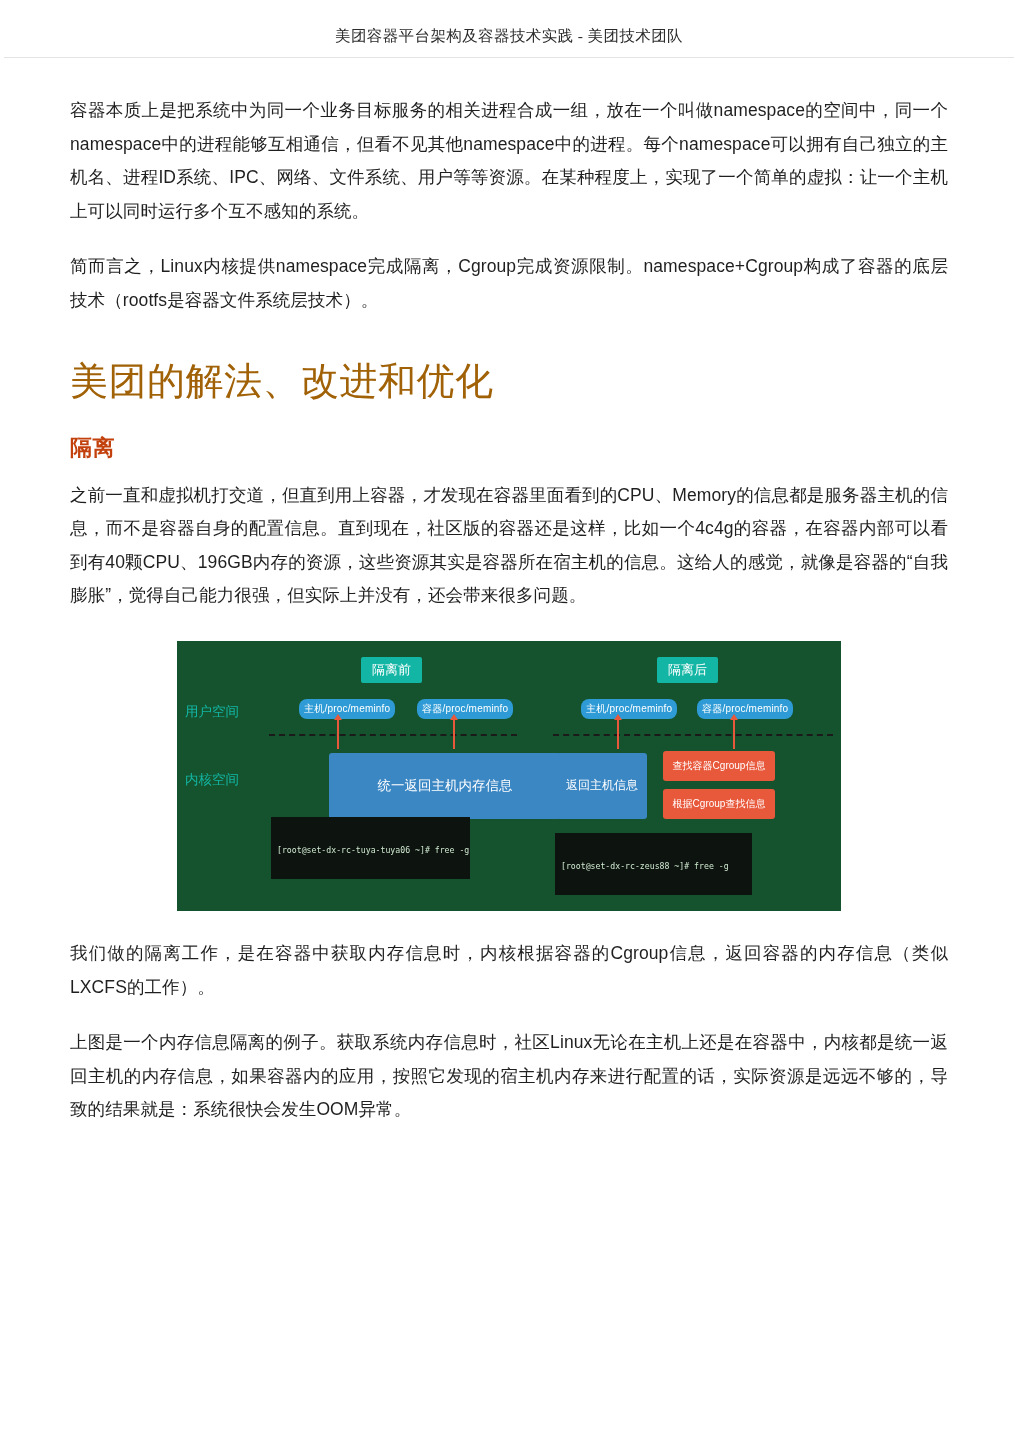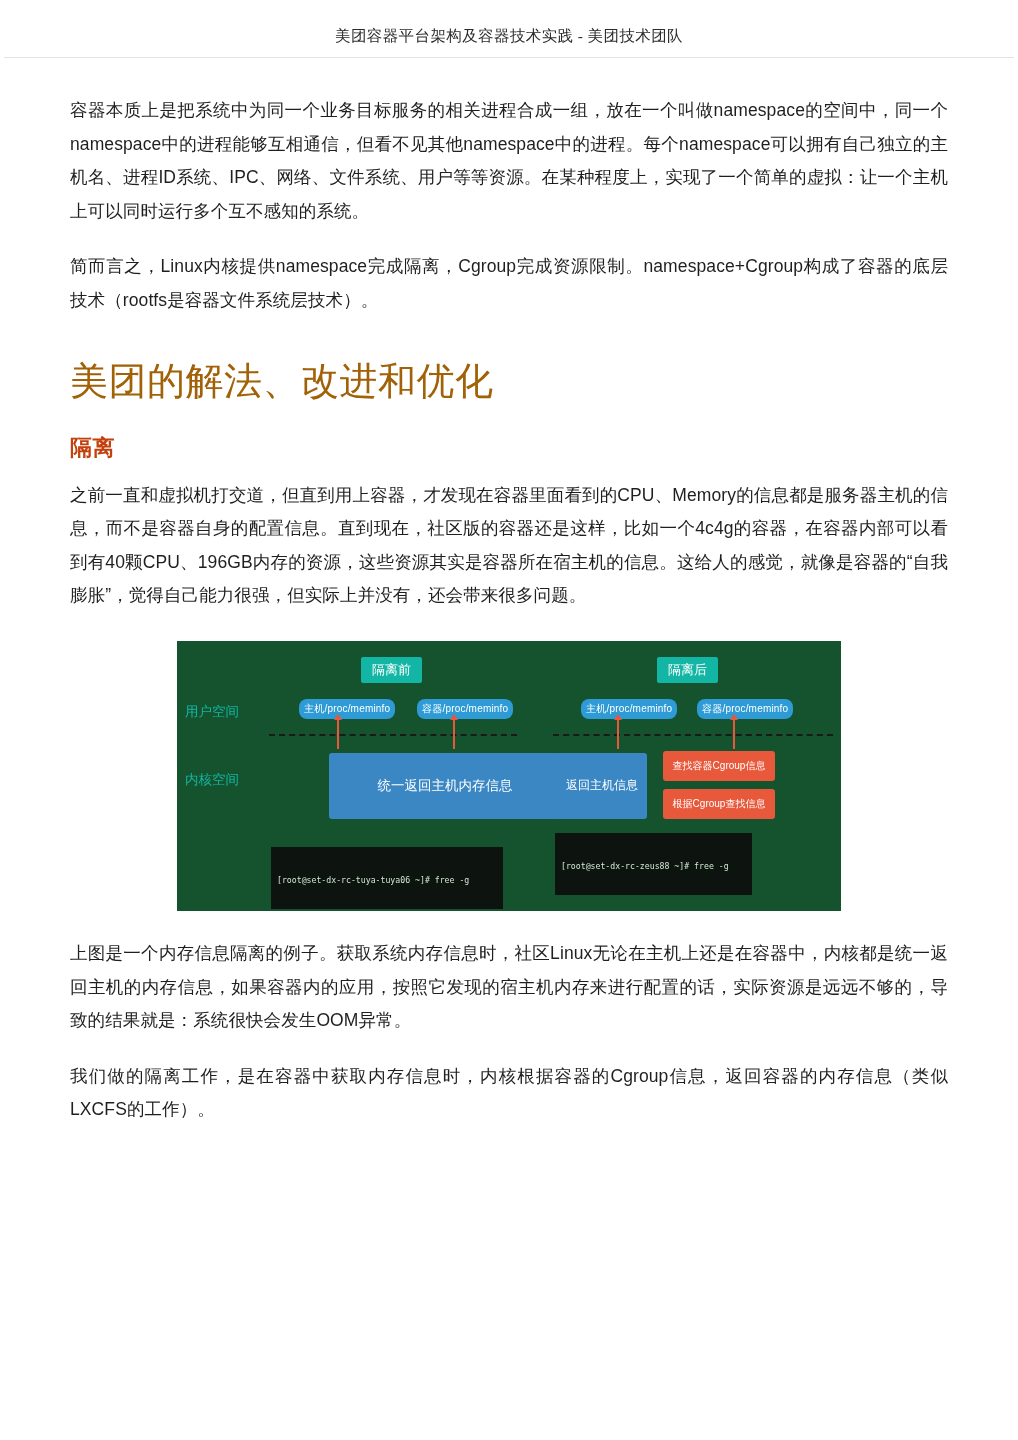--- a/index.html
+++ b/index.html
@@ -201,36 +201,36 @@
         <div class="fig-arrow" style="left:276px; top:78px; height:30px;"></div>
         <div class="fig-arrow" style="left:440px; top:78px; height:30px;"></div>
         <div class="fig-arrow" style="left:556px; top:78px; height:30px;"></div>
 
         <div class="fig-bluebox" style="left:104px; top:112px; width:232px; height:66px;margin-left:48px;">统一返回主机内存信息</div>
 
         <div class="fig-bluebox" style="left:380px; top:112px; width:90px; height:66px; font-size:12px; padding:0 6px; box-sizing:border-box;">返回主机信息</div>
         <div class="fig-redbox" style="left:486px; top:110px; width:112px; height:30px;">查找容器Cgroup信息</div>
         <div class="fig-redbox" style="left:486px; top:148px; width:112px; height:30px;">根据Cgroup查找信息</div>
 
-        <div class="term" style="left:94px; top:206px; width:232px; height:62px;">
+        <div class="term" style="left:94px; top:176px; width:199px; height:62px;">
           <span class="row">[root@set-dx-rc-tuya-tuya06 ~]# free -g</span>
           
           
           
           
         </div>
 
         <div class="term" style="left:378px; top:192px; width:197px; height:62px;">
           <span class="row">[root@set-dx-rc-zeus88 ~]# free -g</span>
           
           
           
           
         </div>
 
       </div>
     </div>
 
+    <p class="para">我们做的隔离工作，是在容器中获取内存信息时，内核根据容器的Cgroup信息，返回容器的内存信息（类似LXCFS的工作）。</p>
     <p class="para">上图是一个内存信息隔离的例子。获取系统内存信息时，社区Linux无论在主机上还是在容器中，内核都是统一返回主机的内存信息，如果容器内的应用，按照它发现的宿主机内存来进行配置的话，实际资源是远远不够的，导致的结果就是：系统很快会发生OOM异常。</p>
-    <p class="para">我们做的隔离工作，是在容器中获取内存信息时，内核根据容器的Cgroup信息，返回容器的内存信息（类似LXCFS的工作）。</p>
 
   </div>
 </div>
 
 </body></html>

